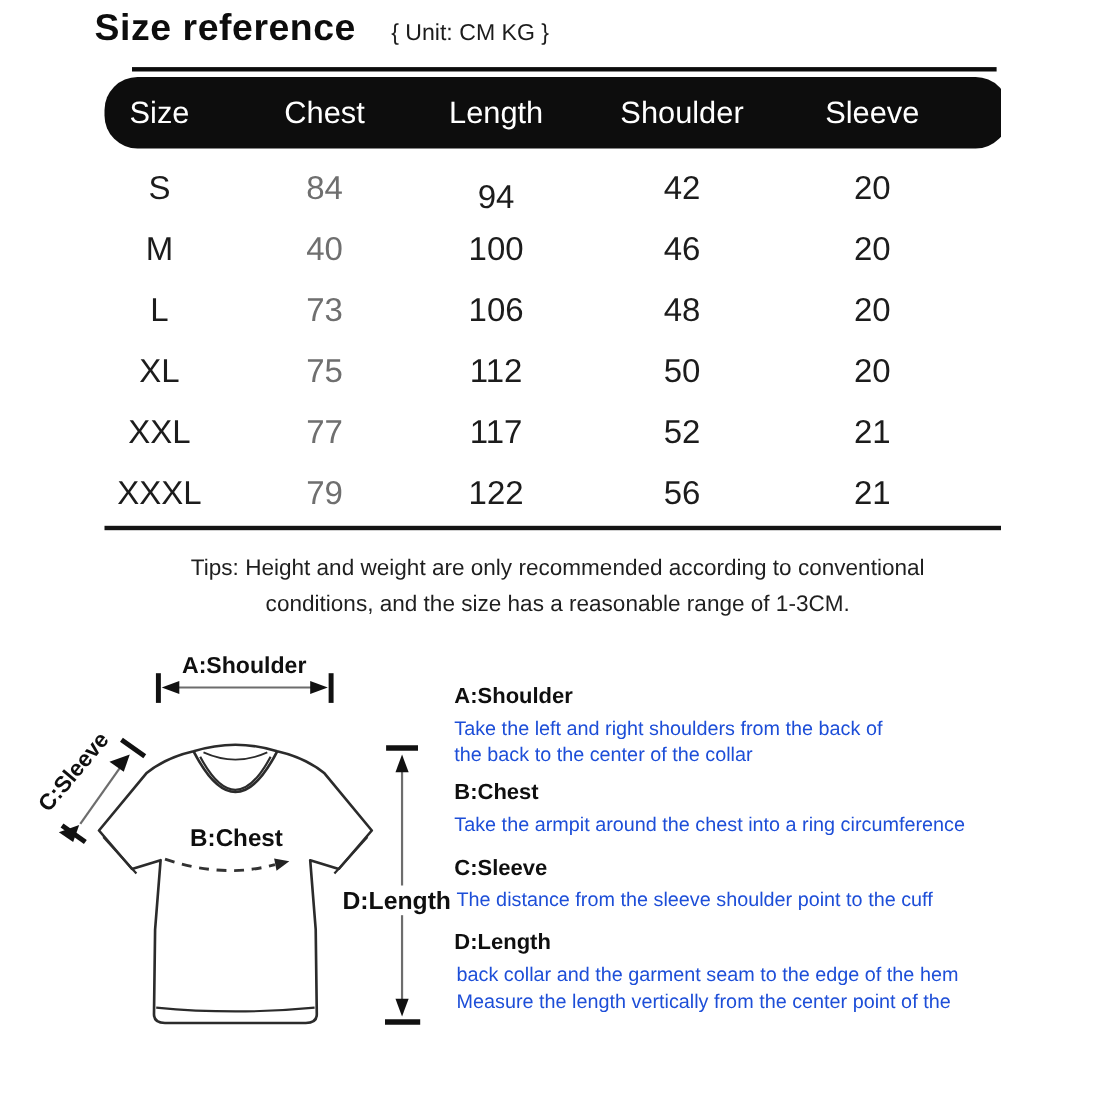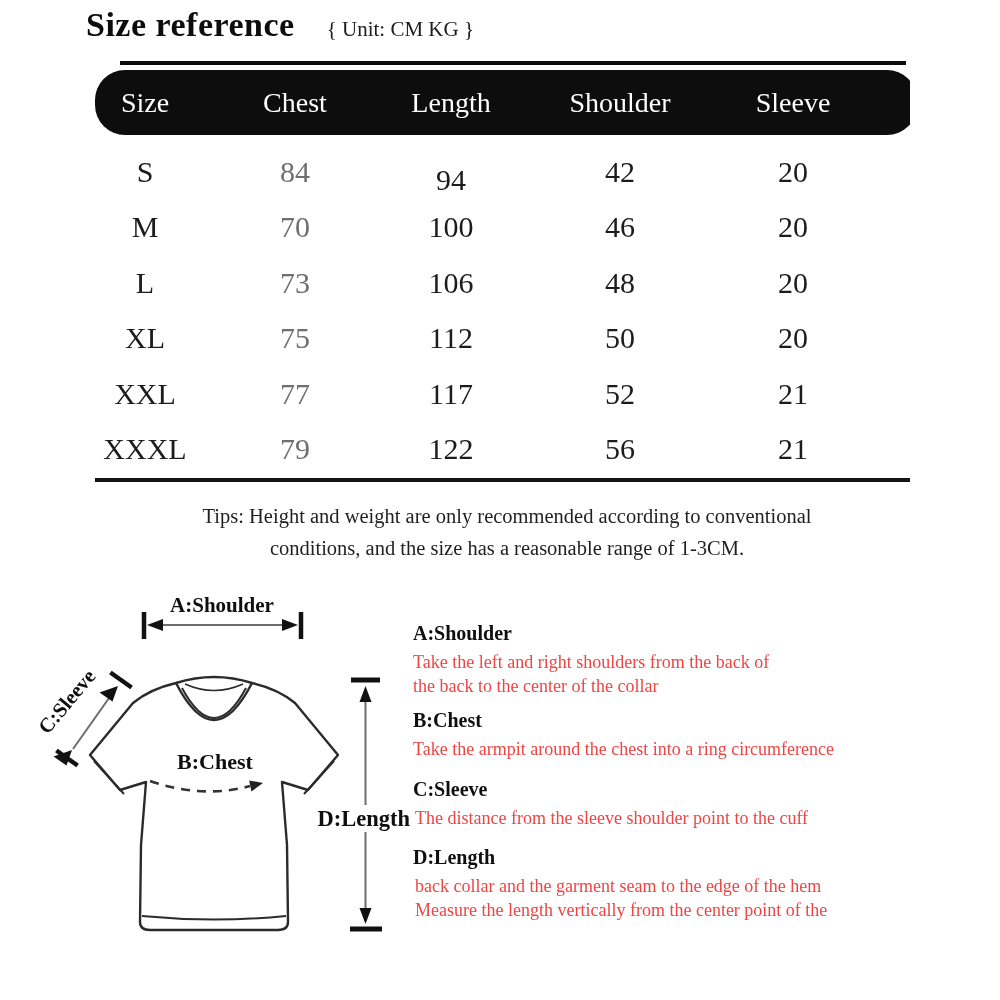--- a/index.html
+++ b/index.html
@@ -1,39 +1,39 @@
 <!DOCTYPE html>
 <html><head>
 <meta charset="utf-8">
 <style>
   html,body{margin:0;padding:0;background:#ffffff;}
   .sheet{
     position:relative;width:910px;height:1000px;background:#ffffff;overflow:hidden;
-    font-family:Liberation Serif, serif;color:#1c1c1c;
+    font-family:Liberation Sans, sans-serif;color:#1c1c1c;
   }
   
   .title-row{position:absolute;left:86px;top:6px;display:flex;align-items:baseline;white-space:nowrap;}
   .title-main{font-size:34px;font-weight:700;letter-spacing:0.5px;color:#0d0d0d;}
   .title-unit{font-size:21px;font-weight:400;color:#1c1c1c;margin-left:32px;}
   
   .top-line{position:absolute;left:120px;top:61px;width:786px;height:4px;background:#0c0c0c;}
   .header-bar{position:absolute;left:95px;top:70px;width:822px;height:65px;background:#0d0d0d;border-radius:30px;}
   .hcell{position:absolute;top:103px;transform:translate(-50%,-50%);font-size:28px;color:#ffffff;white-space:nowrap;}
   .cell{position:absolute;transform:translate(-50%,-50%);font-size:30px;color:#1c1c1c;white-space:nowrap;}
   .cell.len{color:#6f6f6f;}
   .c1{left:145px;} .c2{left:295px;} .c3{left:451px;} .c4{left:620px;} .c5{left:783px;margin-left:10px;}
   .divider{position:absolute;left:95px;top:478px;width:815px;height:4px;background:#141414;}
   
   .tips{position:absolute;left:0;top:501px;width:1014px;text-align:center;font-size:20.5px;line-height:31.5px;color:#1f1f1f;}
   
   .diagram-svg{position:absolute;left:0px;top:580px;width:430px;height:400px;}
   
   .guide{position:absolute;left:413px;width:578px;}
   .guide-head{font-size:20px;font-weight:700;color:#0f0f0f;white-space:nowrap;}
-  .guide-line{font-size:18px;color:#ef4444;line-height:24px;white-space:nowrap;}
+  .guide-line{font-size:18px;color:#1d4ed8;line-height:24px;white-space:nowrap;}
   .gA{top:622px;} .gB{top:709px;} .gC{top:778px;} .gD{top:846px;}
   .guide-body{margin-top:5px;}
   .gD .guide-body,.gC .guide-body{margin-left:2px;}
 </style>
 </head>
 <body>
 
 <div class="sheet">
 
   <div class="title-row">
@@ -51,21 +51,21 @@
 
   <div>
     <span class="cell c1" style="top:172px">S</span>
     <span class="cell c2 len" style="top:172px">84</span>
     <span class="cell c3" style="top:180px">94</span>
     <span class="cell c4" style="top:172px">42</span>
     <span class="cell c5" style="top:172px">20</span>
   </div>
   <div>
     <span class="cell c1" style="top:227px">M</span>
-    <span class="cell c2 len" style="top:227px">70</span>
+    <span class="cell c2 len" style="top:227px">40</span>
     <span class="cell c3" style="top:227px">100</span>
     <span class="cell c4" style="top:227px">46</span>
     <span class="cell c5" style="top:227px">20</span>
   </div>
   <div>
     <span class="cell c1" style="top:283px">L</span>
     <span class="cell c2 len" style="top:283px">73</span>
     <span class="cell c3" style="top:283px">106</span>
     <span class="cell c4" style="top:283px">48</span>
     <span class="cell c5" style="top:283px">20</span>

